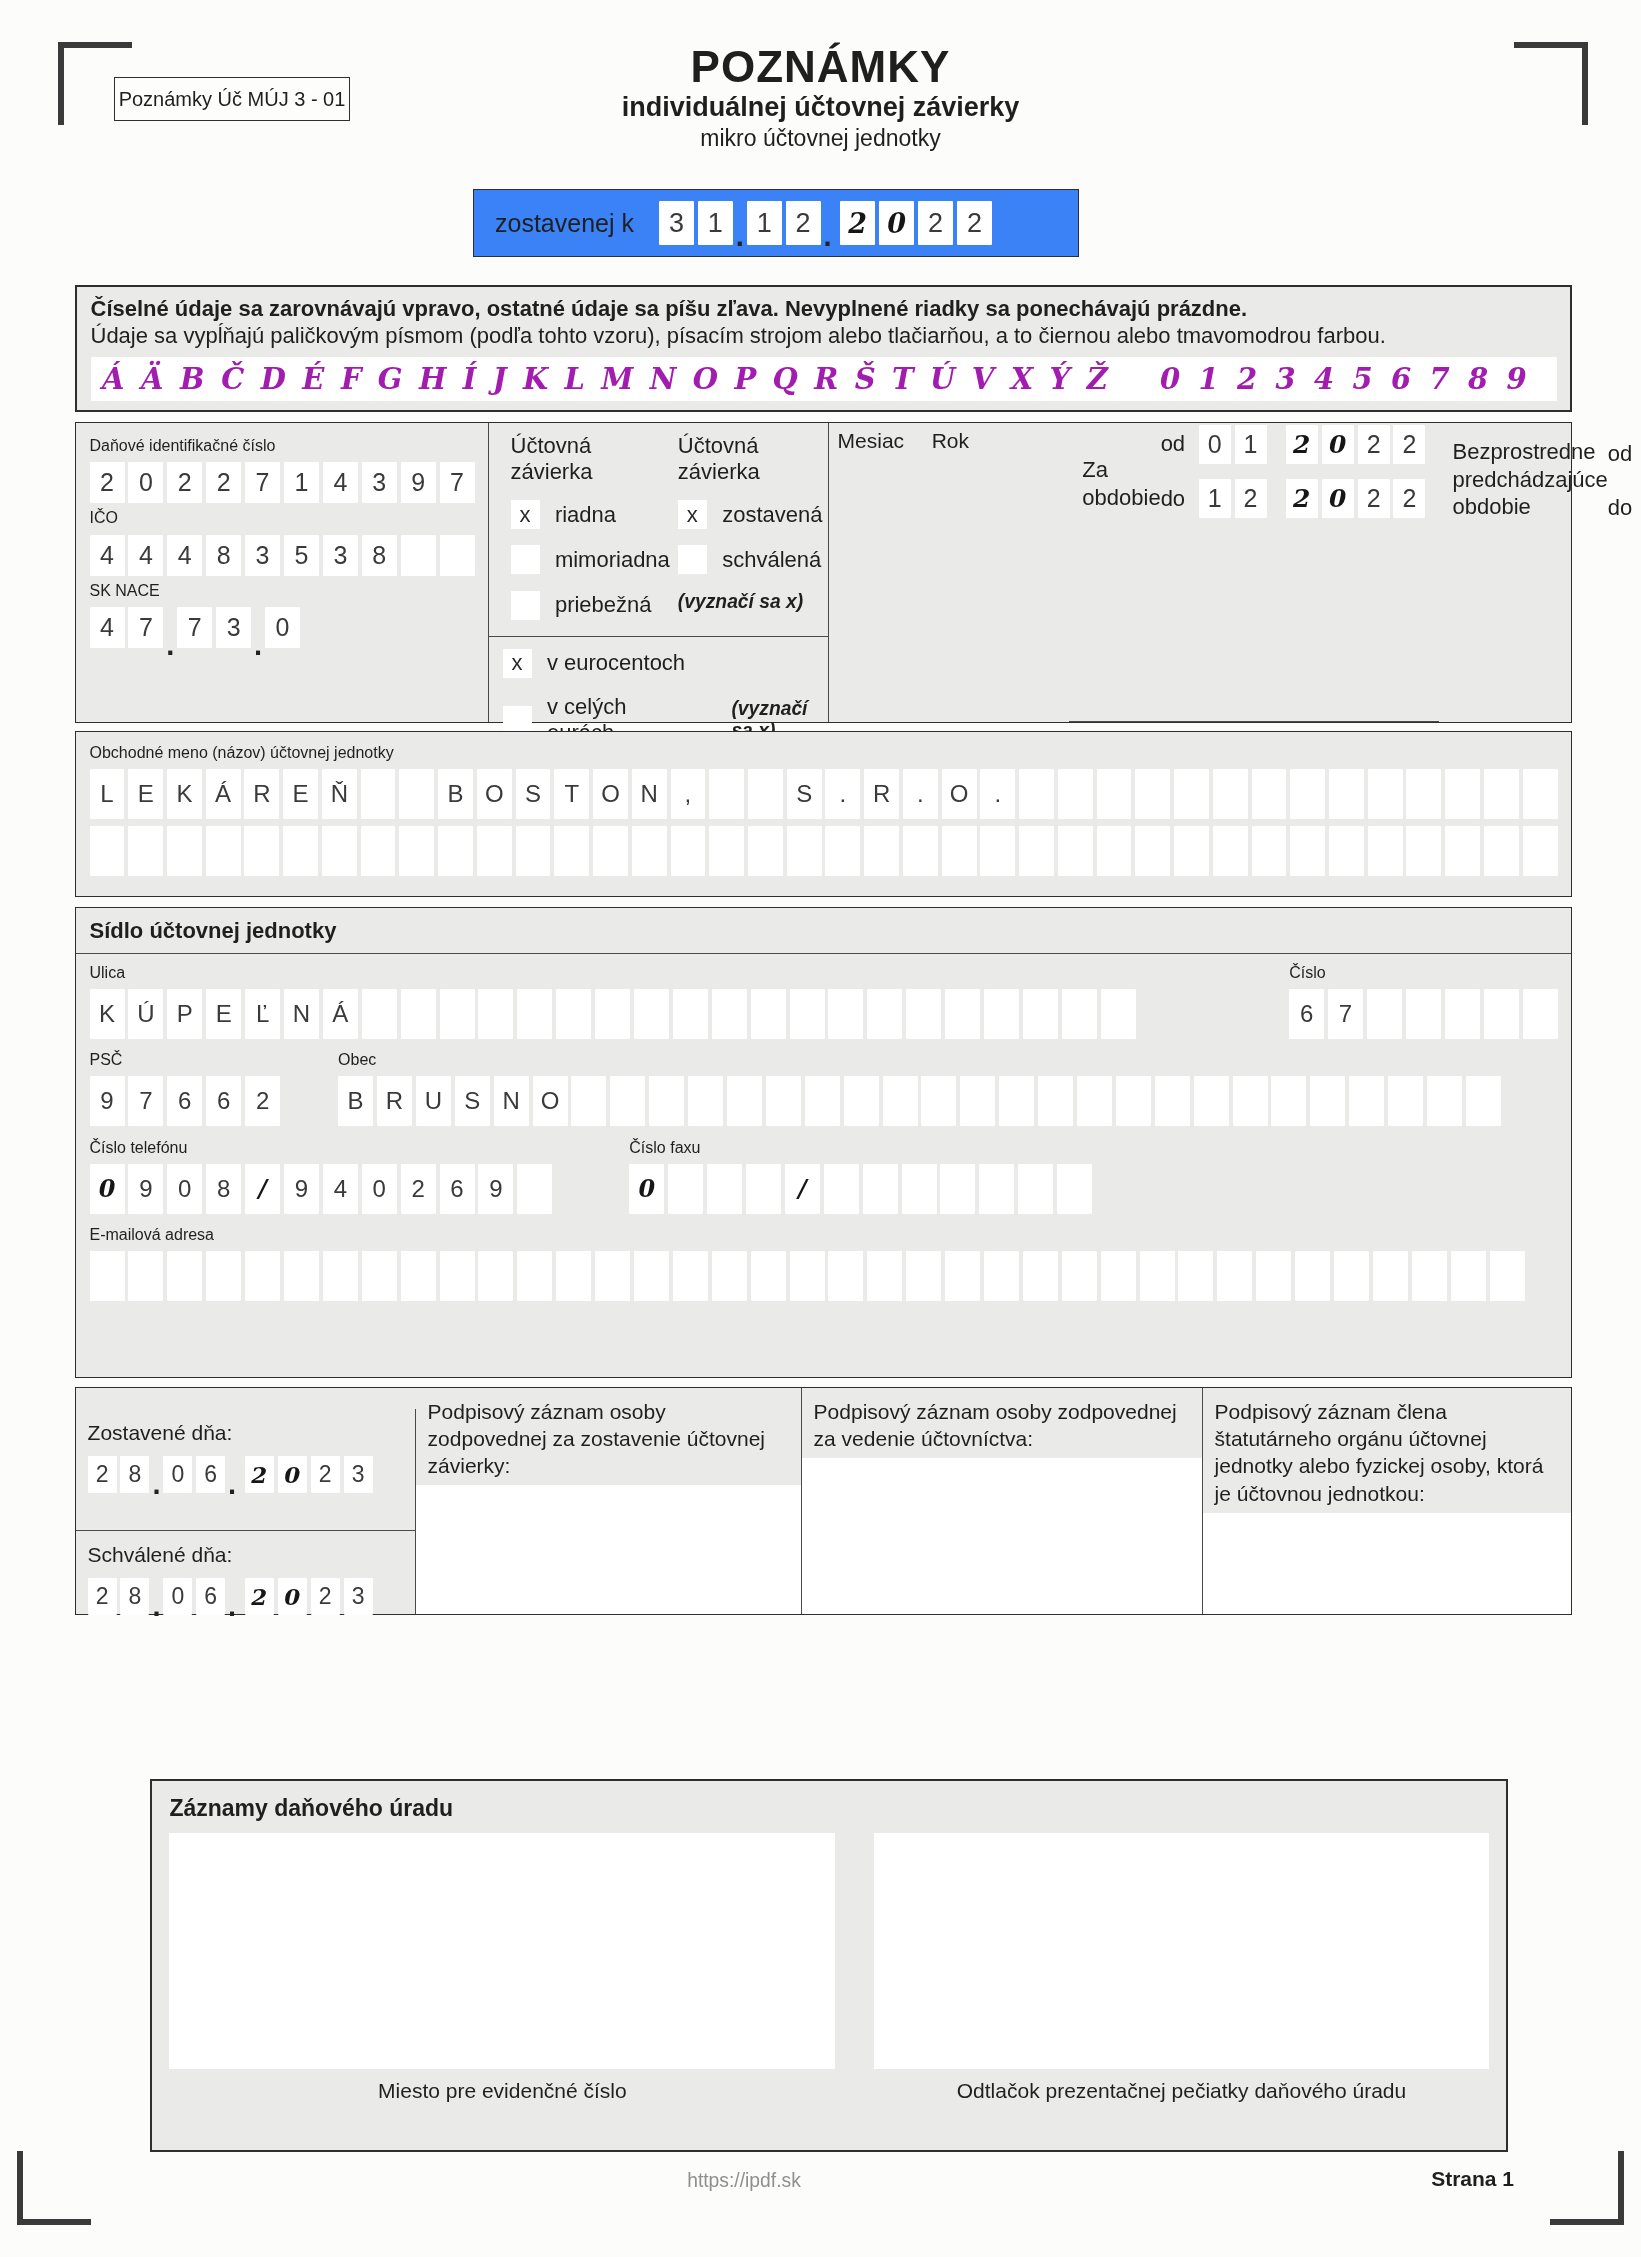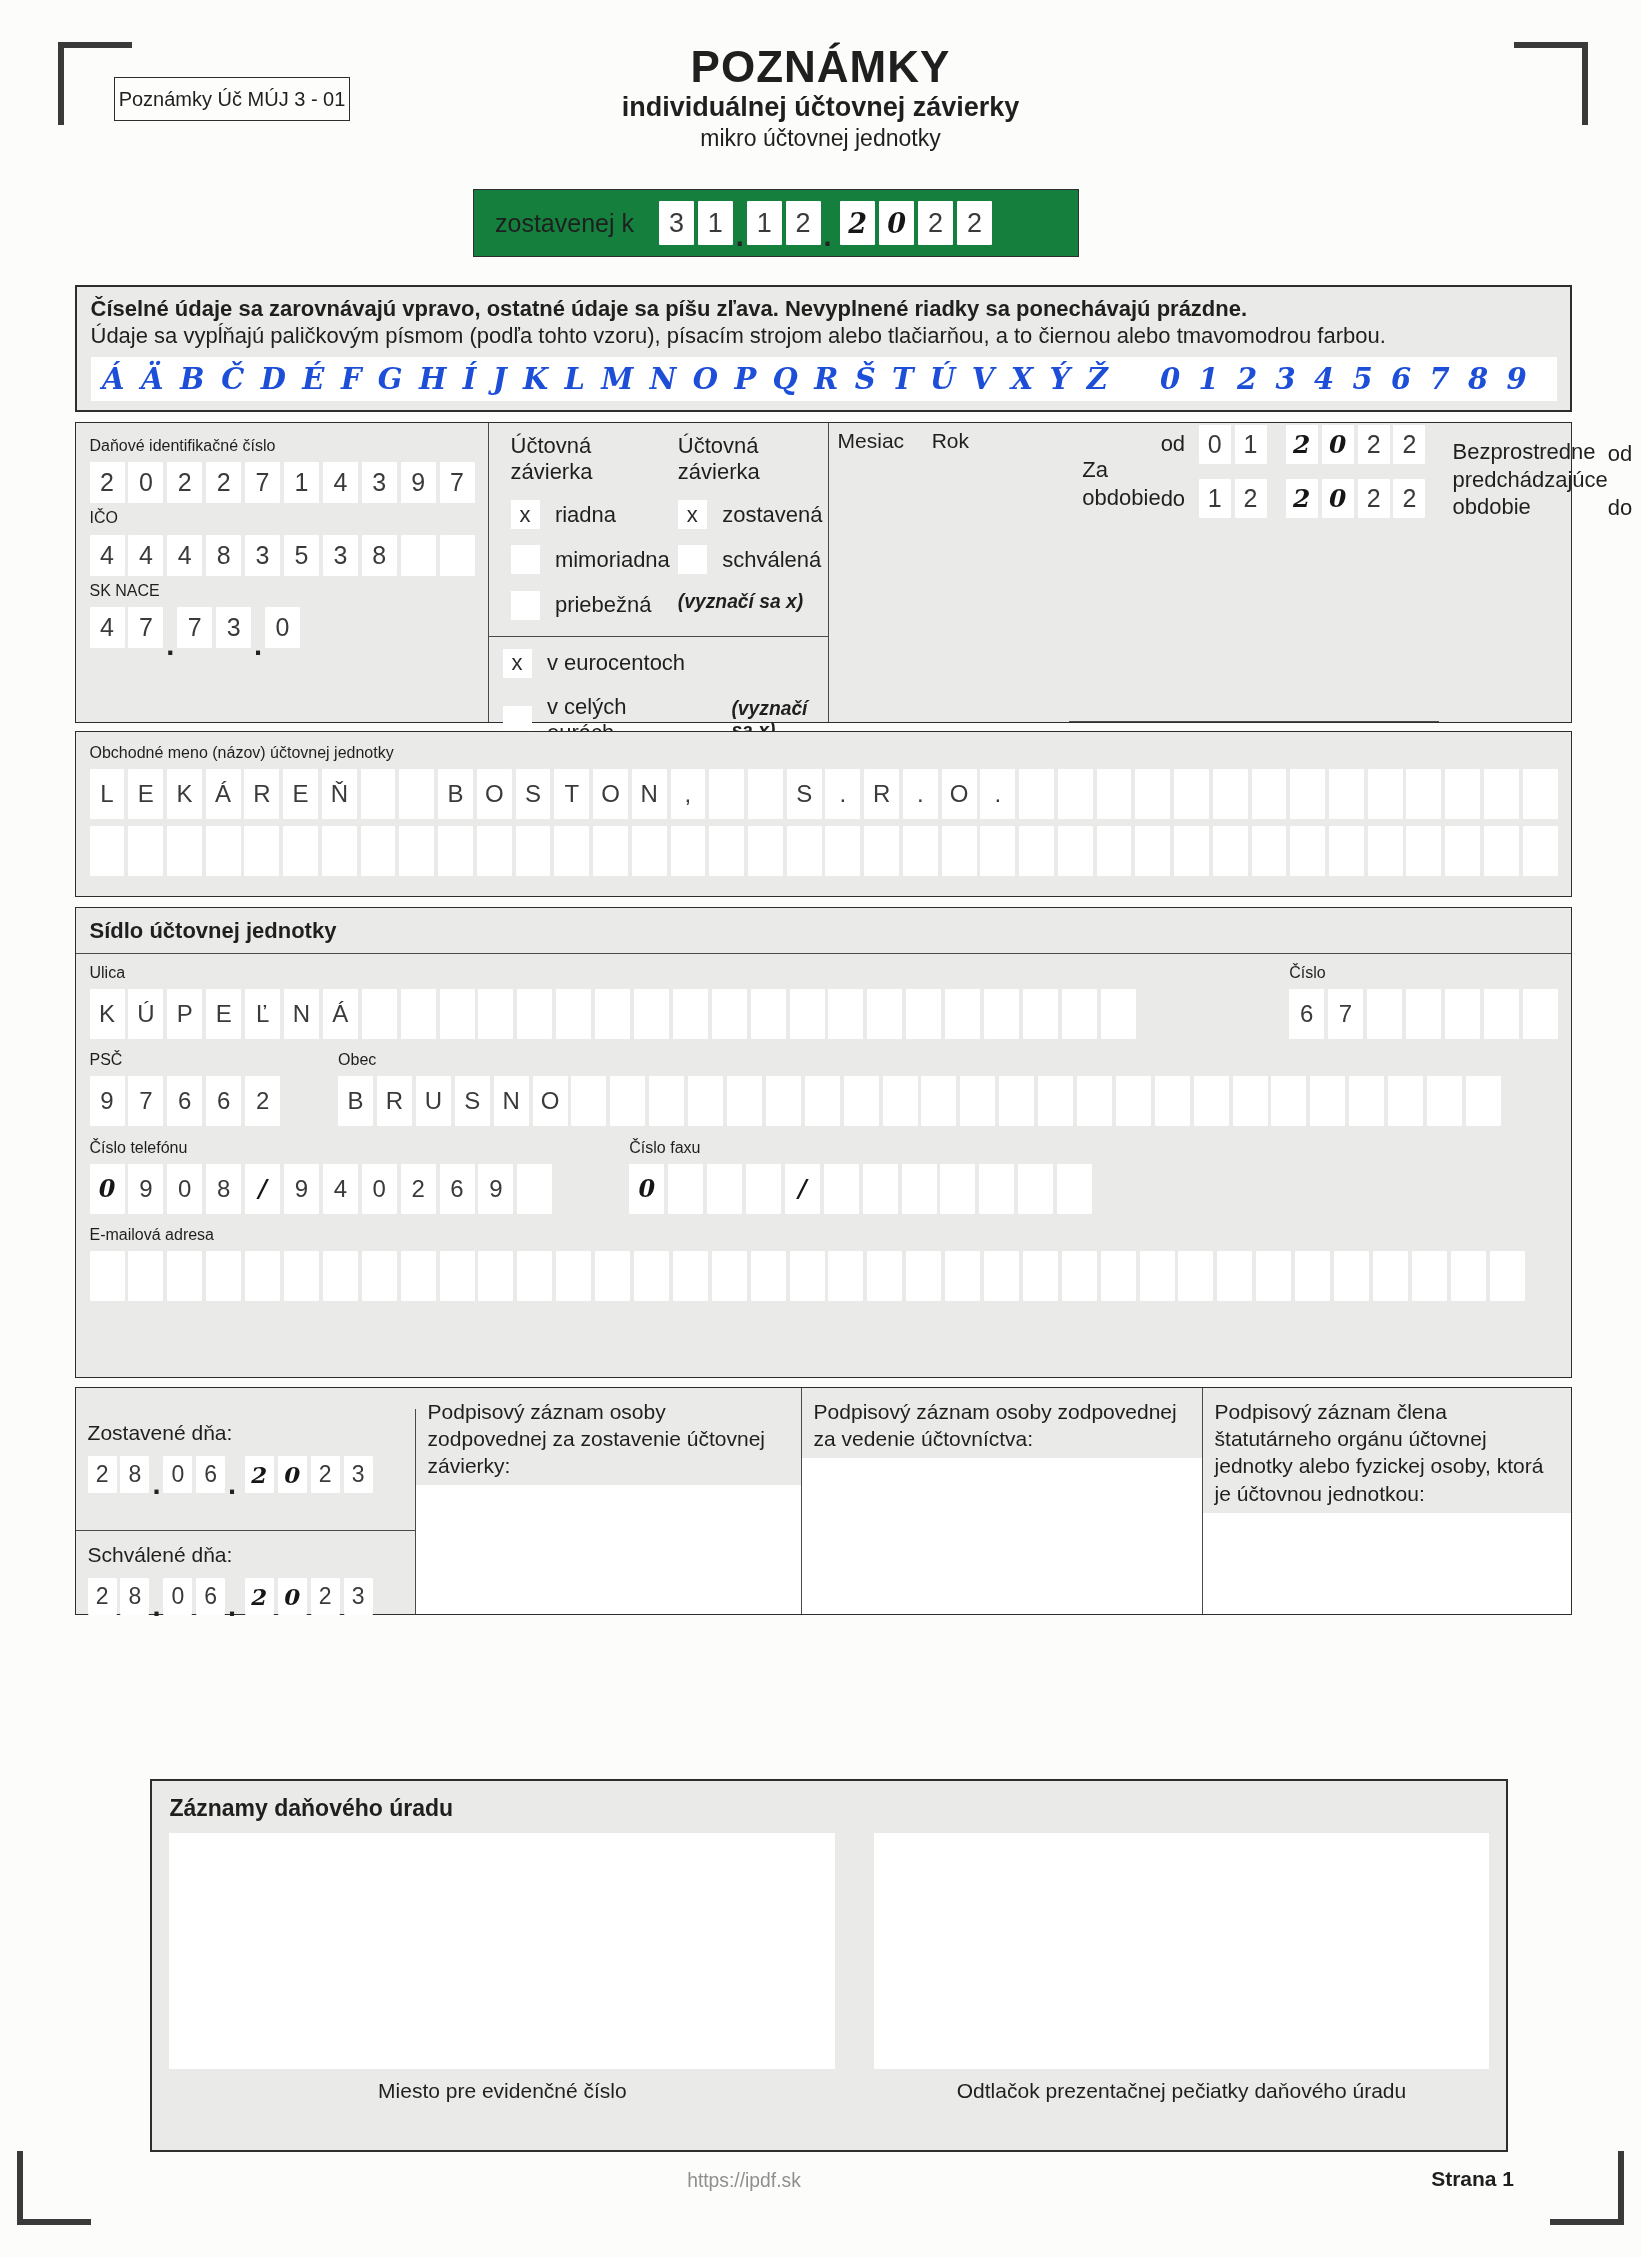--- a/index.html
+++ b/index.html
@@ -14,42 +14,42 @@
   .crop.br{right:17.4px;top:2151px;width:68px;height:68px;border-right:6.8px solid #3a3a3a;border-bottom:6.8px solid #3a3a3a;}
 
   .form-code{position:absolute;left:114px;top:77px;width:234px;height:42px;border:1.9px solid #2e2e2e;
              background:#fdfdfc;display:flex;align-items:center;justify-content:center;font-size:20px;}
   .title-block{position:absolute;left:0;right:0;top:44px;text-align:center;}
   .title-main{font-size:44px;font-weight:bold;letter-spacing:1px;line-height:1.05;}
   .title-sub1{font-size:27px;font-weight:bold;margin-top:1.9px;}
   .title-sub2{font-size:23px;margin-top:1.9px;}
 
   .compiled-box{position:absolute;left:473px;top:189px;width:606px;height:68px;border:1.9px solid #2e2e2e;
-                background:#15803d;display:flex;align-items:center;padding:0 21px;box-sizing:border-box;gap:25px;}
+                background:#3b82f6;display:flex;align-items:center;padding:0 21px;box-sizing:border-box;gap:25px;}
   .compiled-label{font-size:25px;}
 
   .cells{display:flex;gap:3.9px;}
   .cell{background:#fff;display:flex;align-items:center;justify-content:center;color:#3a3a3a;border-radius:1px;}
   .cdate .cell{width:35px;height:44px;font-size:27px;}
   .c42 .cell{width:35px;height:41px;font-size:25px;}
   .c52 .cell{width:35px;height:50px;font-size:24px;}
   .cper .cell{width:32px;height:39px;font-size:25px;}
   .csig .cell{width:29px;height:37px;font-size:23px;}
   .pre .cell{font-family:"DejaVu Serif",serif;font-style:italic;font-weight:bold;color:#161616;}
   .dot{font-size:29px;font-weight:bold;align-self:flex-end;line-height:.55;margin:0 2.9px;color:#222;}
   .dgroup{display:flex;align-items:center;}
   .dgroup .cells{gap:3.9px;}
 
   .instructions{position:absolute;left:75px;top:285px;width:1497px;height:127px;border:2.9px solid #2e2e2e;
                 background:#eaeae8;box-sizing:border-box;padding:7.7px 13.5px;}
   .instr1{font-size:22px;font-weight:bold;line-height:1.25;}
   .instr2{font-size:22px;line-height:1.3;}
   .sample-row{margin-top:5.8px;background:#fff;height:44px;display:flex;align-items:center;
               justify-content:space-between;padding:0 11.6px;font-family:"DejaVu Serif",serif;
-              font-style:italic;font-weight:bold;color:#1d4ed8;}
+              font-style:italic;font-weight:bold;color:#a21caf;}
   .sample-letters{font-size:29px;letter-spacing:16.4px;white-space:nowrap;}
   .sample-digits{font-size:29px;letter-spacing:18.3px;white-space:nowrap;}
 
   .main-table{position:absolute;left:75px;top:422px;width:1497px;height:301px;border:1.9px solid #2e2e2e;
               background:#eaeae8;box-sizing:border-box;display:flex;}
   .mt-col1{width:434px;border-right:1.9px solid #4a4a4a;box-sizing:border-box;padding:9.7px 13.5px;}
   .flabel{font-size:16px;margin:3.9px 0 7.7px;}
   .mt-col1 .cells{margin-bottom:5.8px;}
   .mt-col2{width:461px;border-right:1.9px solid #4a4a4a;box-sizing:border-box;display:flex;flex-direction:column;}
   .mt-col2-top{flex:0 0 185px;border-bottom:1.9px solid #4a4a4a;box-sizing:border-box;display:flex;padding:9.7px 5.8px 0 13.5px;}

